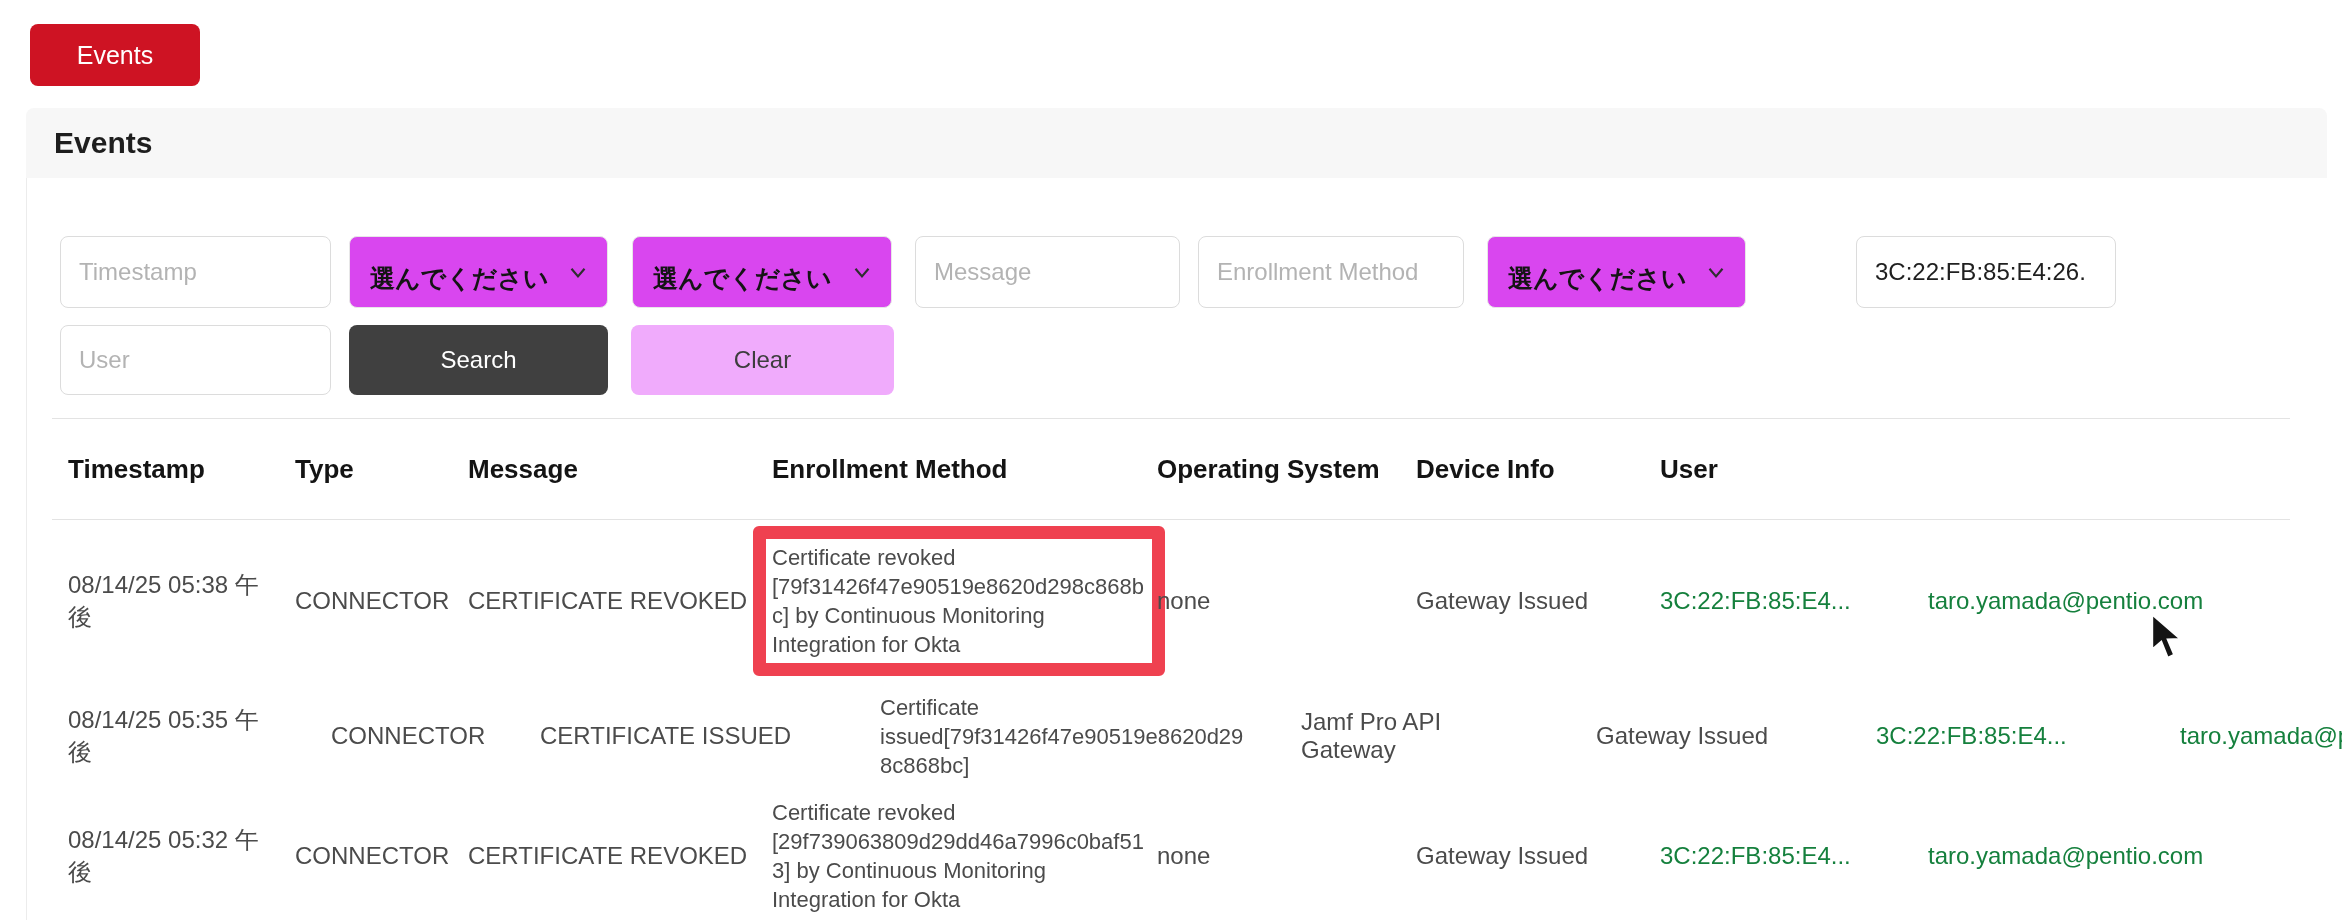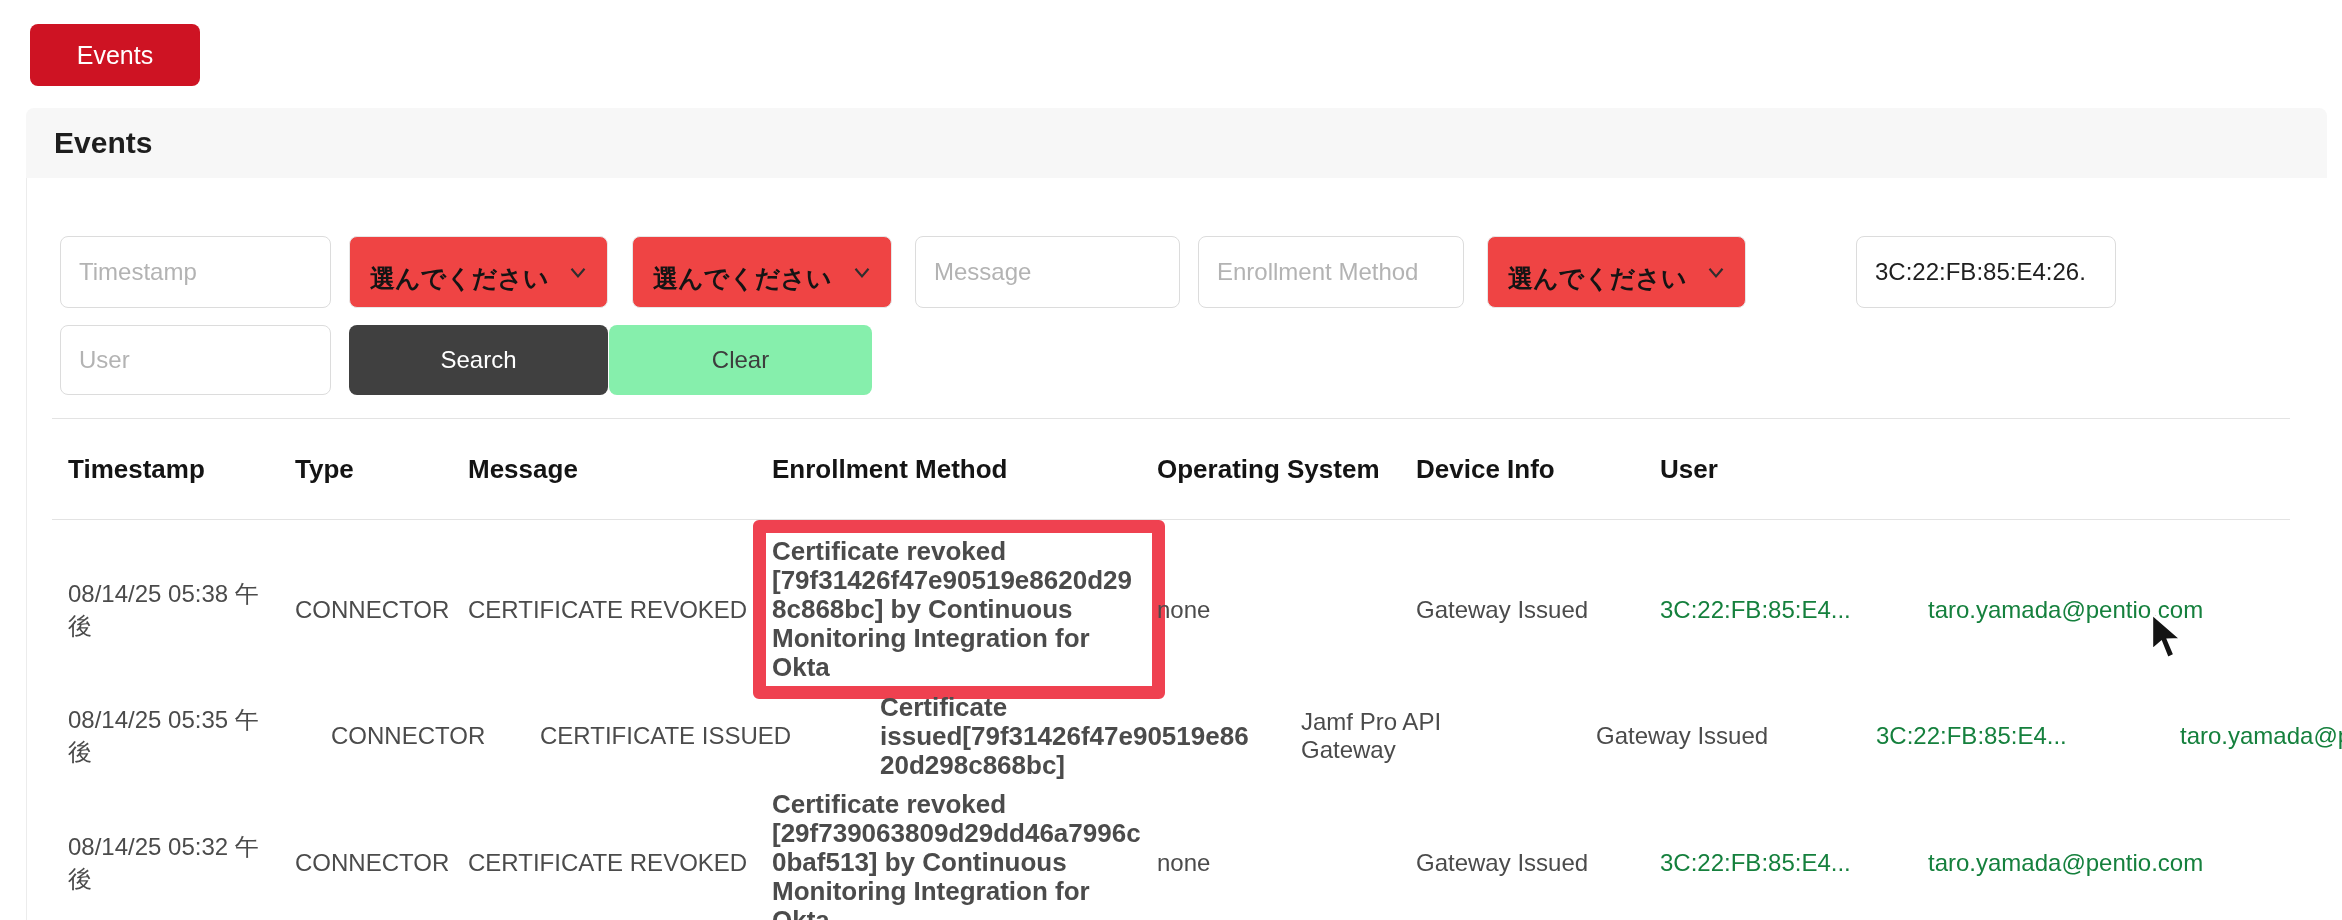--- a/index.html
+++ b/index.html
@@ -17,52 +17,52 @@
     background: #f7f7f7; border-radius: 8px 8px 0 0; display: flex; align-items: center; }
   .panel-header h1 { font-size: 30px; font-weight: bold; color: #1e1e1e; padding-left: 28px; }
   .panel-left-line { position: absolute; left: 26px; top: 178px; width: 1px; height: 742px;
     background: #ececec; }
 
   
   .fc { position: absolute; height: 72px; border: 1px solid #dcdcdc; border-radius: 8px;
     background: #fff; font-size: 24px; color: #202020; padding: 0 18px; outline: none;
     font-family: inherit; }
   .fc::placeholder { color: #b3b3b3; }
-  .sel { display: flex; align-items: center; background: #ef4444; border: 1px solid #e7e7e7;
+  .sel { display: flex; align-items: center; background: #d946ef; border: 1px solid #e7e7e7;
     padding: 12px 52px 0 20px; cursor: pointer; }
   .sel .sel-label { font-size: 25px; font-weight: bold; color: #141414; white-space: nowrap; }
   .sel .chev { position: absolute; right: 16px; top: 50%; transform: translateY(-50%); }
 
   .f-ts   { left: 60px;   top: 236px; width: 271px; }
   .f-sel1 { left: 349px;  top: 236px; width: 259px; }
   .f-sel2 { left: 632px;  top: 236px; width: 260px; }
   .f-msg  { left: 915px;  top: 236px; width: 265px; }
   .f-enr  { left: 1198px; top: 236px; width: 266px; }
   .f-sel3 { left: 1487px; top: 236px; width: 259px; }
   .f-dev  { left: 1856px; top: 236px; width: 260px; }
   .f-user { left: 60px;   top: 325px; width: 271px; height: 70px; }
 
   .btn { position: absolute; top: 325px; height: 70px; border: none; border-radius: 8px;
     font-size: 24px; font-family: inherit; cursor: pointer; }
   .btn-search { left: 349px; width: 259px; background: #404040; color: #ffffff; }
-  .btn-clear  { left: 609px; width: 263px; background: #86efac; color: #3d3d3d; }
+  .btn-clear  { left: 631px; width: 263px; background: #f0abfc; color: #3d3d3d; }
 
   
   .table { position: absolute; left: 52px; top: 418px; width: 2238px; }
   .trow, .thead { display: grid;
     grid-template-columns: 227px 173px 304px 385px 259px 244px 268px 346px;
     padding-left: 16px; align-items: center; }
   .thead { height: 102px; border-top: 1px solid #e3e3e3; border-bottom: 1px solid #e3e3e3; }
   .th { font-size: 26px; font-weight: bold; color: #141414; }
   .r0 { height: 162px; }
   .r1 { height: 108px; gap: 36px; }
   .r2 { height: 132px; }
   .td { font-size: 24px; color: #4b4b4b; padding-right: 20px; }
-  .td-msg { font-size: 26px; line-height: 29px; color: #4b4b4b; width: 374px;
-    overflow-wrap: break-word; padding-right: 0; font-weight: bold; }
+  .td-msg { font-size: 22px; line-height: 29px; color: #4b4b4b; width: 374px;
+    overflow-wrap: break-word; padding-right: 0; }
   .highlight-box { border: 13px solid #ef4150; border-radius: 6px; padding: 4px 6px;
     margin-left: -19px; width: 412px; background: #fff; }
   .link { font-size: 24px; color: #15803d; 
     text-decoration-color: #b23a42; cursor: pointer; }
 
   .cursor { position: absolute; left: 2148px; top: 612px; }
 </style>
 </head>
 <body>
 

